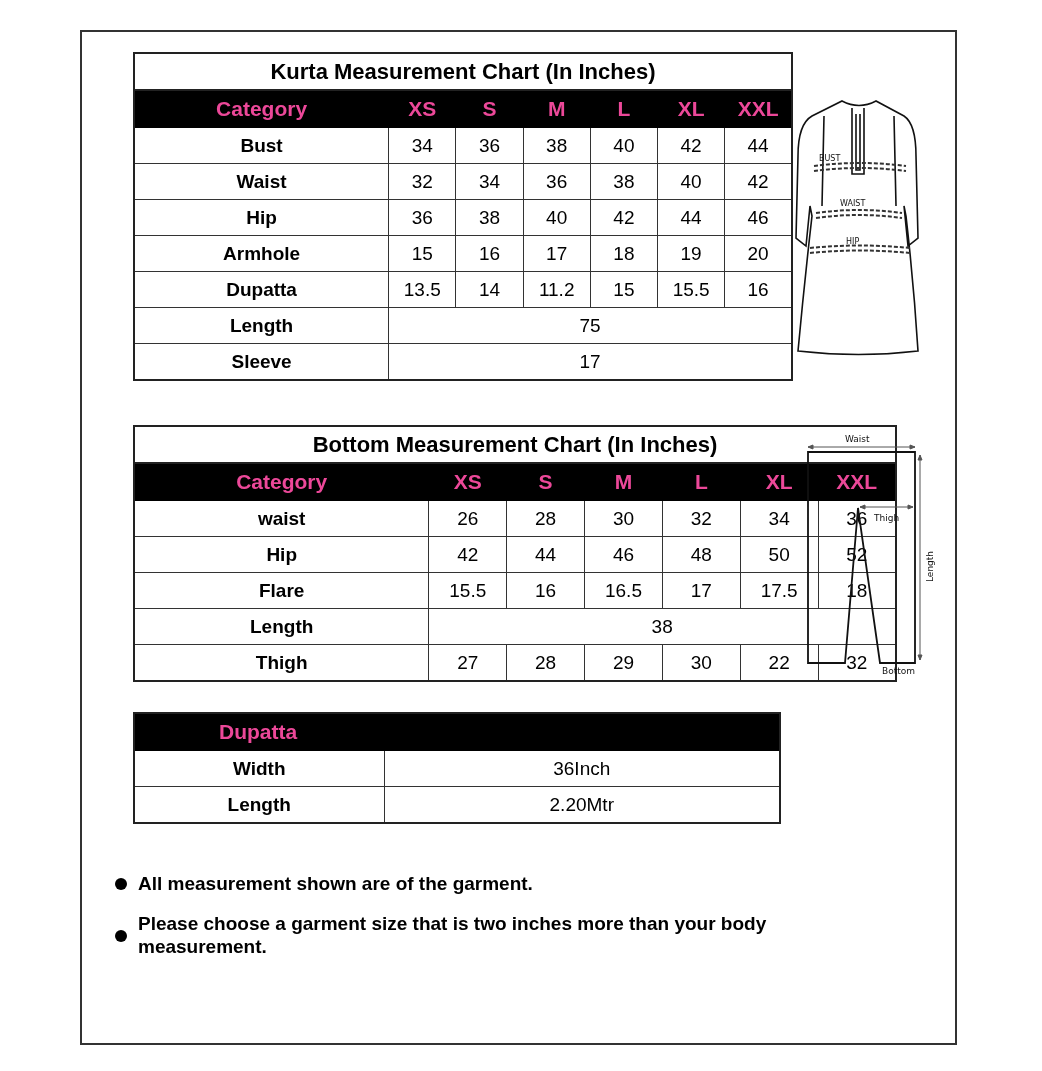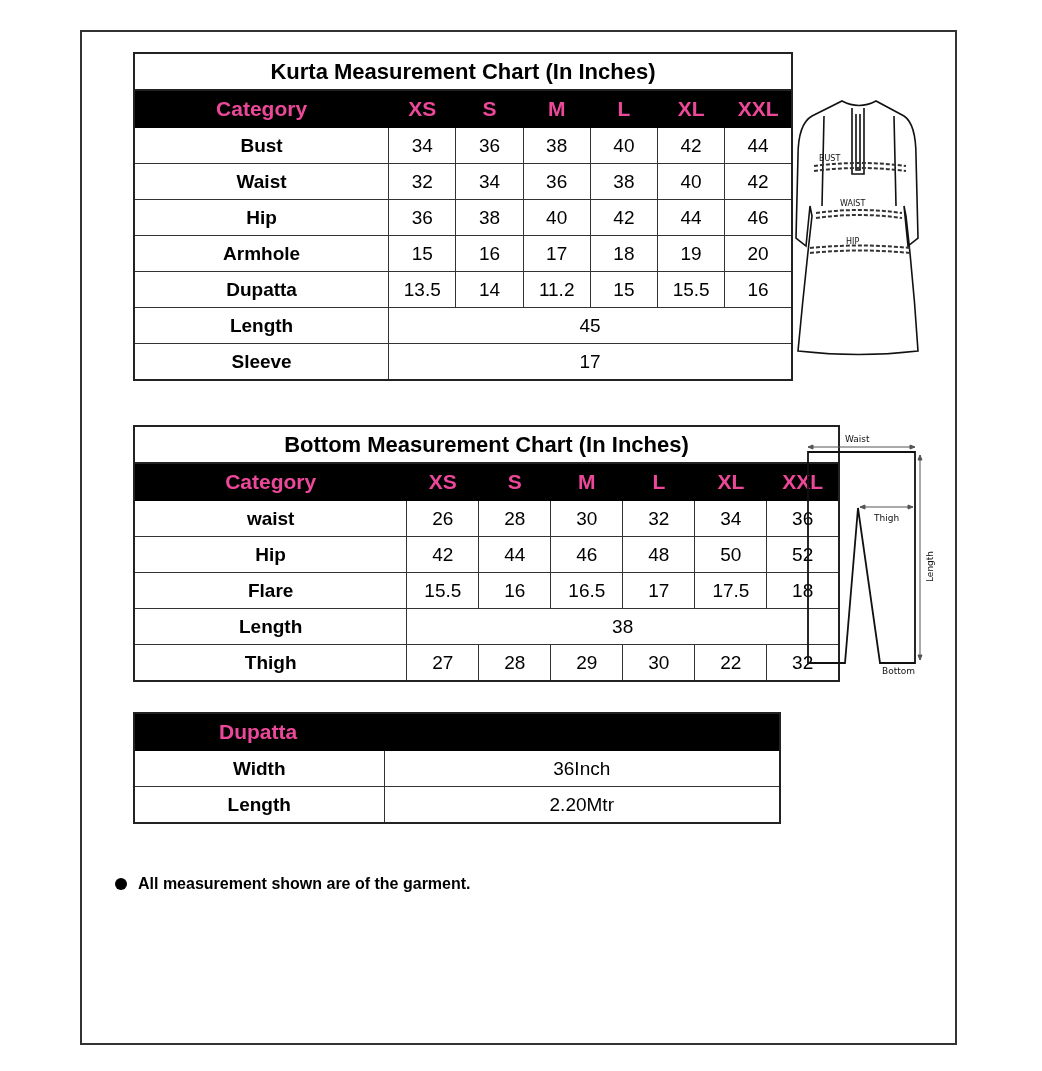--- a/index.html
+++ b/index.html
@@ -6,24 +6,24 @@
   body{width:1042px;height:1071px;position:relative;font-family:"Liberation Sans",sans-serif;color:#000;}
   .frame{position:absolute;left:80px;top:30px;width:877px;height:1015px;border:2px solid #333;box-sizing:border-box;}
   table{border-collapse:collapse;position:absolute;left:133px;table-layout:fixed;}
   td,th{border:1px solid #333;text-align:center;font-size:19px;padding:0;height:35px;}
   th{font-weight:bold;}
   .title td{font-size:22px;font-weight:bold;height:35px;border:2px solid #222;}
   .head th{background:#000;color:#ec4899;font-size:21px;height:36px;border-color:#000;}
   .cat{font-weight:bold;}
   .k{width:250px}.c{width:66px}
   #kurta{top:52px;width:660px;border:2px solid #222;}
-  #bottom{top:425px;width:707px;border:2px solid #222;}
+  #bottom{top:425px;width:764px;border:2px solid #222;}
   #dupatta{top:712px;width:524px;border:2px solid #222;}
   #dupatta .head th{text-align:left;padding-left:84px;}
-  .notes{position:absolute;left:115px;top:872px;width:680px;font-size:16px;font-weight:bold;line-height:23px;}
+  .notes{position:absolute;left:115px;top:872px;width:680px;font-size:19px;font-weight:bold;line-height:23px;}
   .note{position:relative;padding-left:23px;margin-bottom:10px;}
   .note .dot{position:absolute;left:0;width:12px;height:12px;border-radius:50%;background:#000;}
   .fig{position:absolute;}
 </style>
 </head>
 <body>
 
 <div class="frame"></div>
 
 <table id="kurta">
@@ -91,21 +91,21 @@
         <td class="cat">Dupatta</td>
         <td>13.5</td>
         <td>14</td>
         <td>11.2</td>
         <td>15</td>
         <td>15.5</td>
         <td>16</td>
       </tr>
       <tr>
         <td class="cat">Length</td>
-        <td colspan="6">45</td>
+        <td colspan="6">75</td>
       </tr>
       <tr>
         <td class="cat">Sleeve</td>
         <td colspan="6">17</td>
       </tr>
     </tbody>
 </table>
 
 <svg class="fig" style="left:794px;top:96px" width="130" height="265" viewBox="0 0 130 265">
   <g fill="none" stroke="#111" stroke-width="1.6">
@@ -230,13 +230,14 @@
       </tr>
       <tr>
         <td class="cat">Length</td>
         <td colspan="1">2.20Mtr</td>
       </tr>
     </tbody>
 </table>
 
 <div class="notes">
     <div class="note" style="margin-bottom: 17px;"><span class="dot" style="top: 6px;"></span><span>All measurement shown are of the garment.</span></div>
+    <div class="note"><span class="dot" style="top: 18px;"></span><span>Please choose a garment size that is two inches more than your body measurement.</span></div>
   </div>
 
 </body></html>

